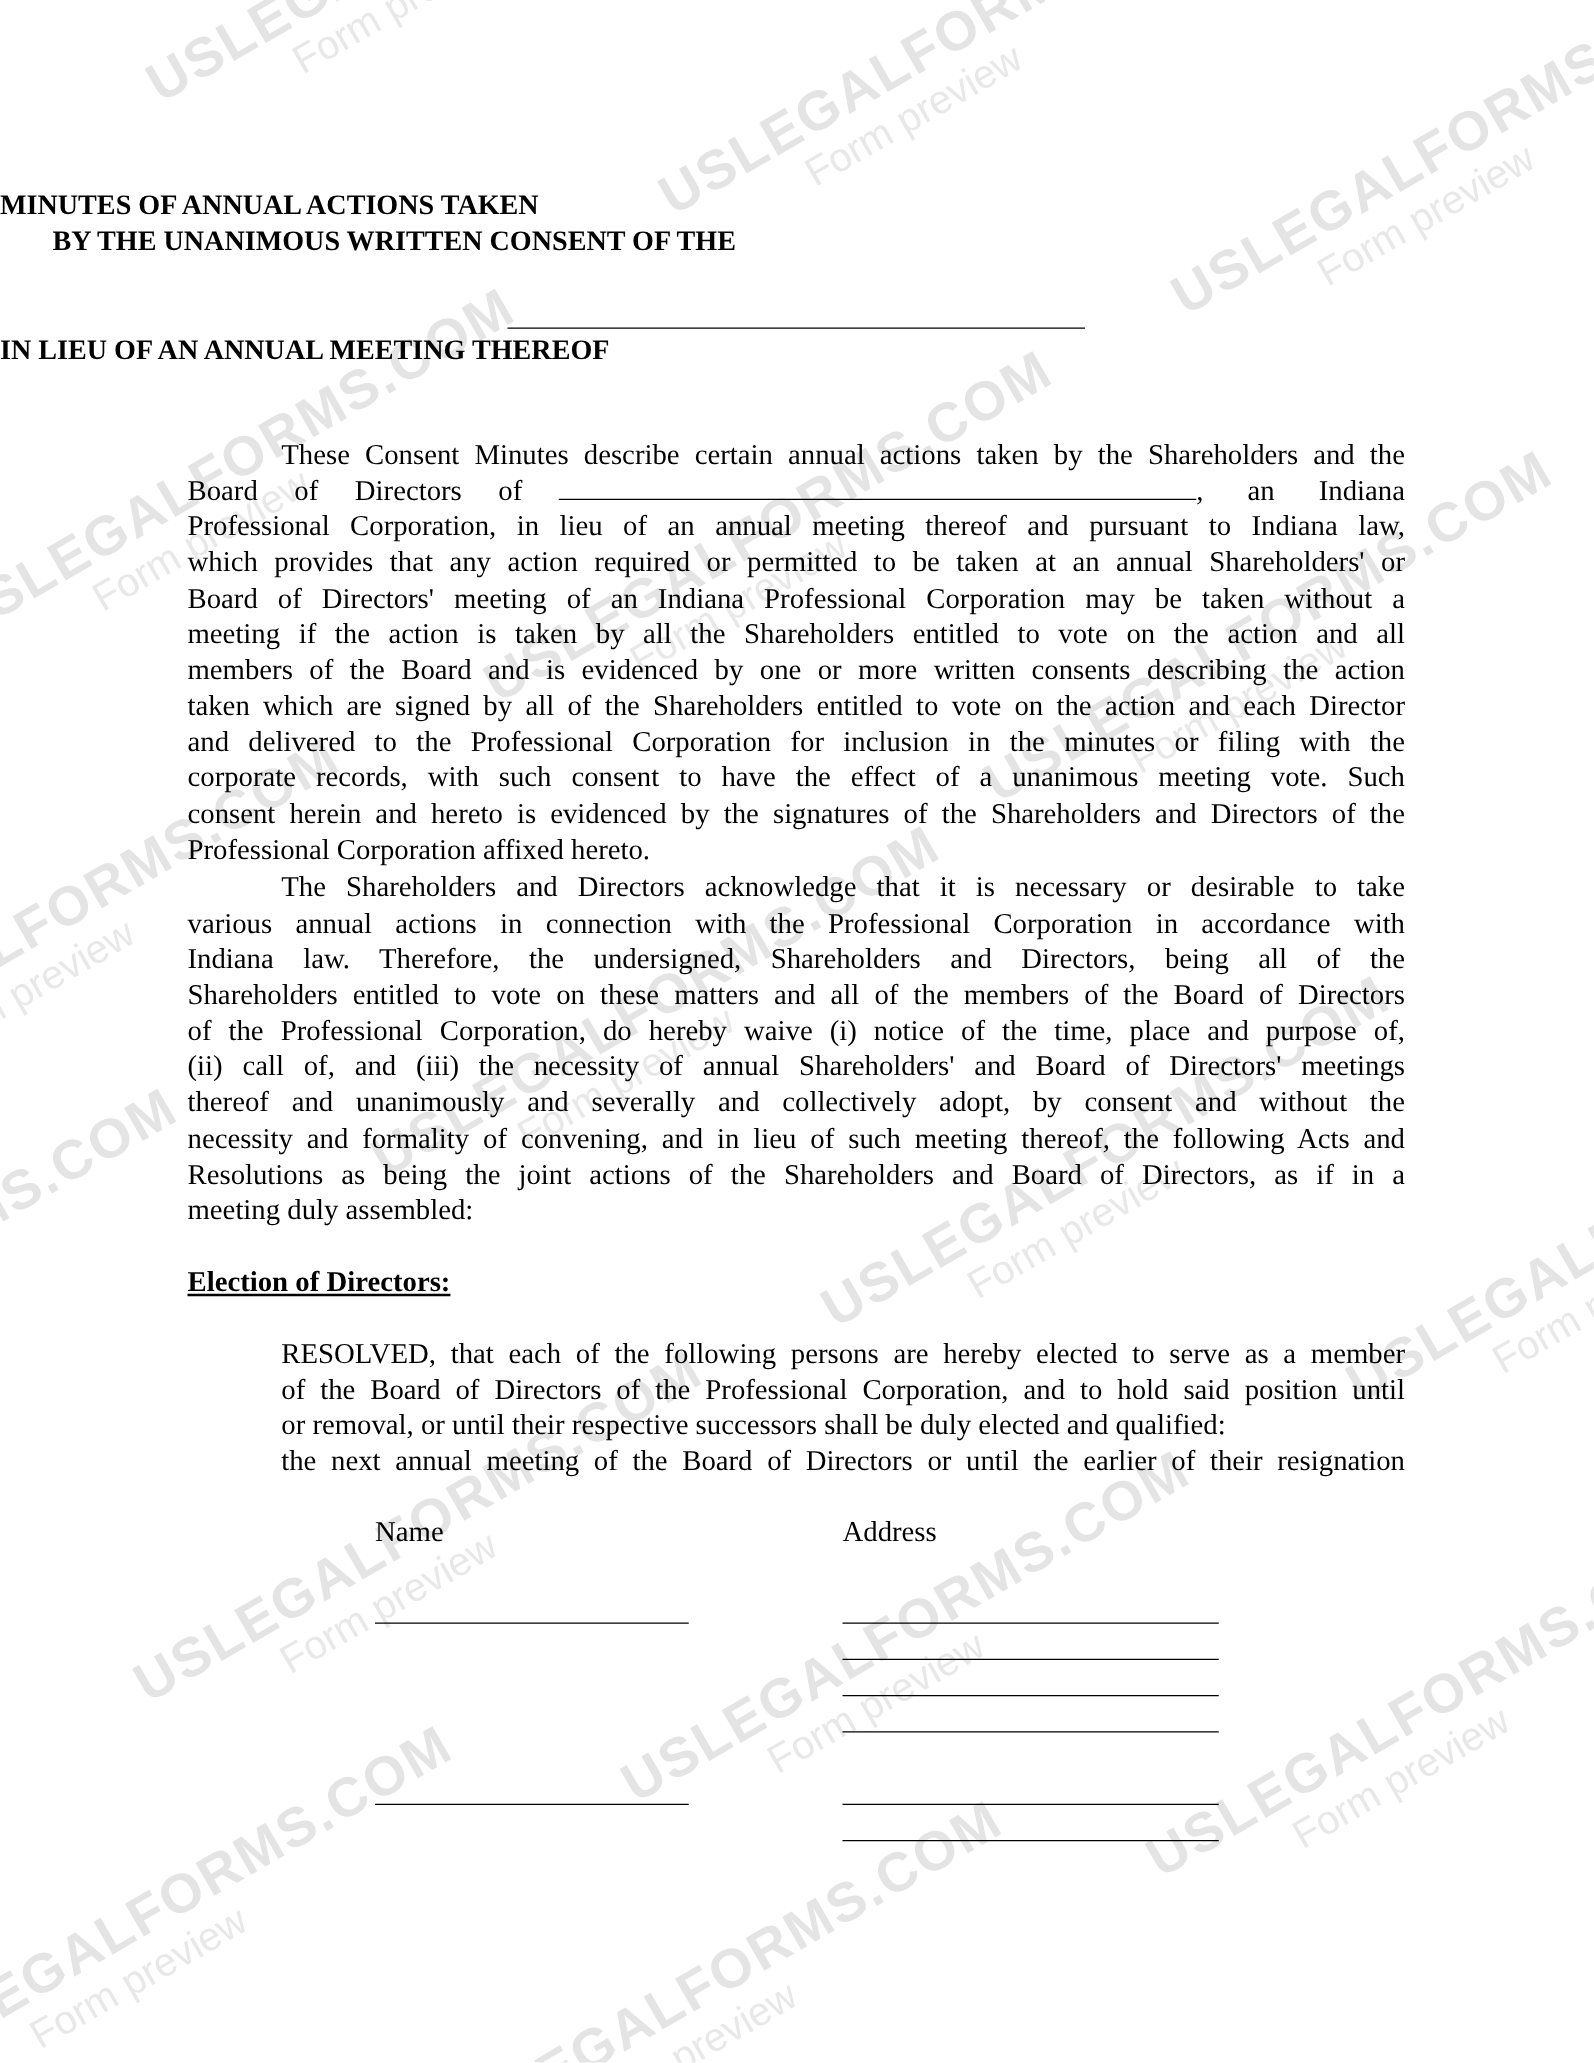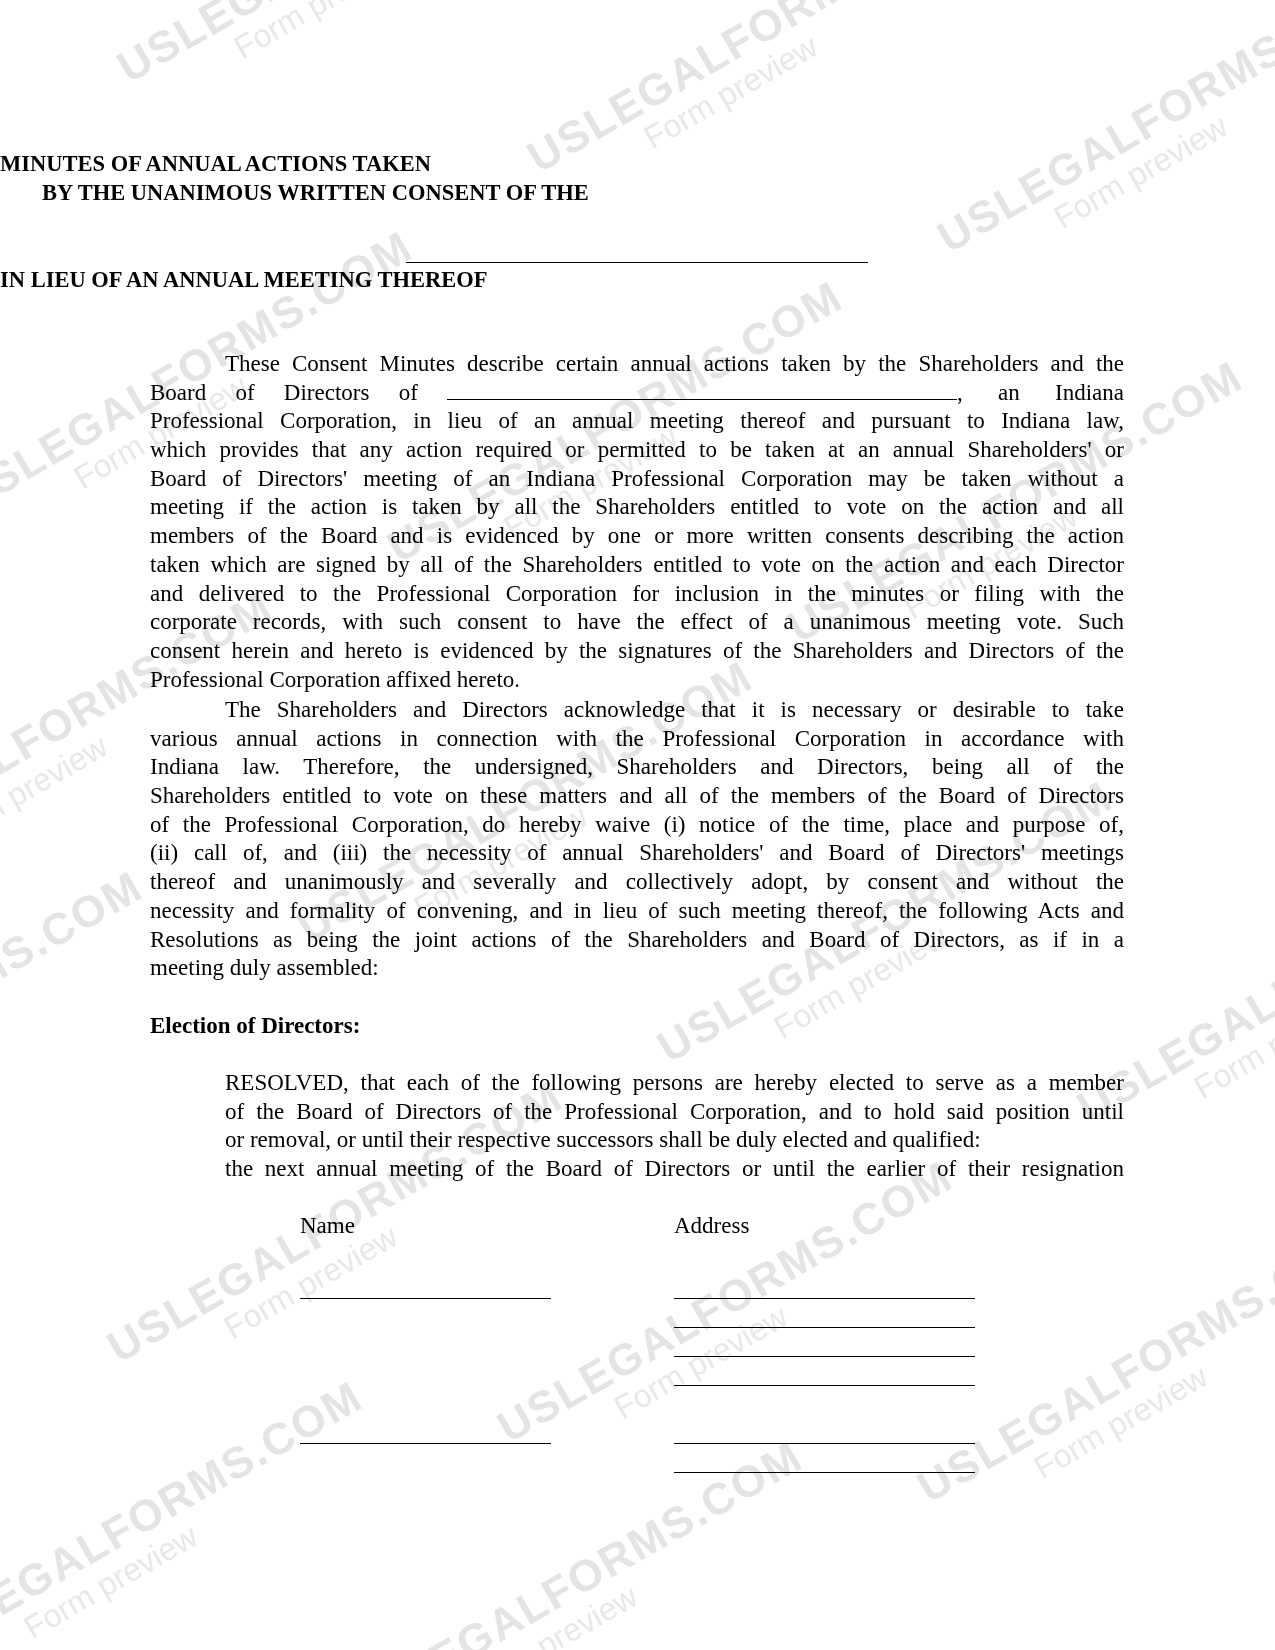--- a/index.html
+++ b/index.html
@@ -13,21 +13,21 @@
   .page { position:absolute; inset:0; z-index:1; }
   .title-line { position:absolute; left:0; width:1275px; text-align:left; font-weight:bold;
                 font-size:22.5px; line-height:29px; }
   .title-blank { position:absolute; left:406px; width:462px; top:262px; border-top:1.5px solid #000; }
   .para { position:absolute; left:150px; width:974px; font-size:23px; line-height:28.7px;
           text-align:justify; }
   .line { display:block; text-align:justify; text-align-last:justify; height:28.7px; white-space:nowrap; }
   .line.last { text-align-last:left; }
   .indent { padding-left:75px; }
   .blank-inline { display:inline-block; width:510px; border-bottom:1.5px solid #000; height:20px; vertical-align:baseline; }
-  .heading { position:absolute; left:150px; top:1013px; font-size:23px; font-weight:bold; }
+  .heading { position:absolute; left:150px; top:1013px; font-size:23px; font-weight:bold; text-decoration:underline; }
   .resolved { position:absolute; left:225px; width:899px; font-size:23px; line-height:28.7px; }
   .col-label { position:absolute; font-size:23px; }
   .sig-line { position:absolute; border-top:1.5px solid #000; height:0; }
 </style>
 </head>
 <body>
 
 <div class="wm-layer">
   <div class="wm" style="left:150px; top:40px;">
       <span class="brand">USLEGALFORMS.COM</span>

